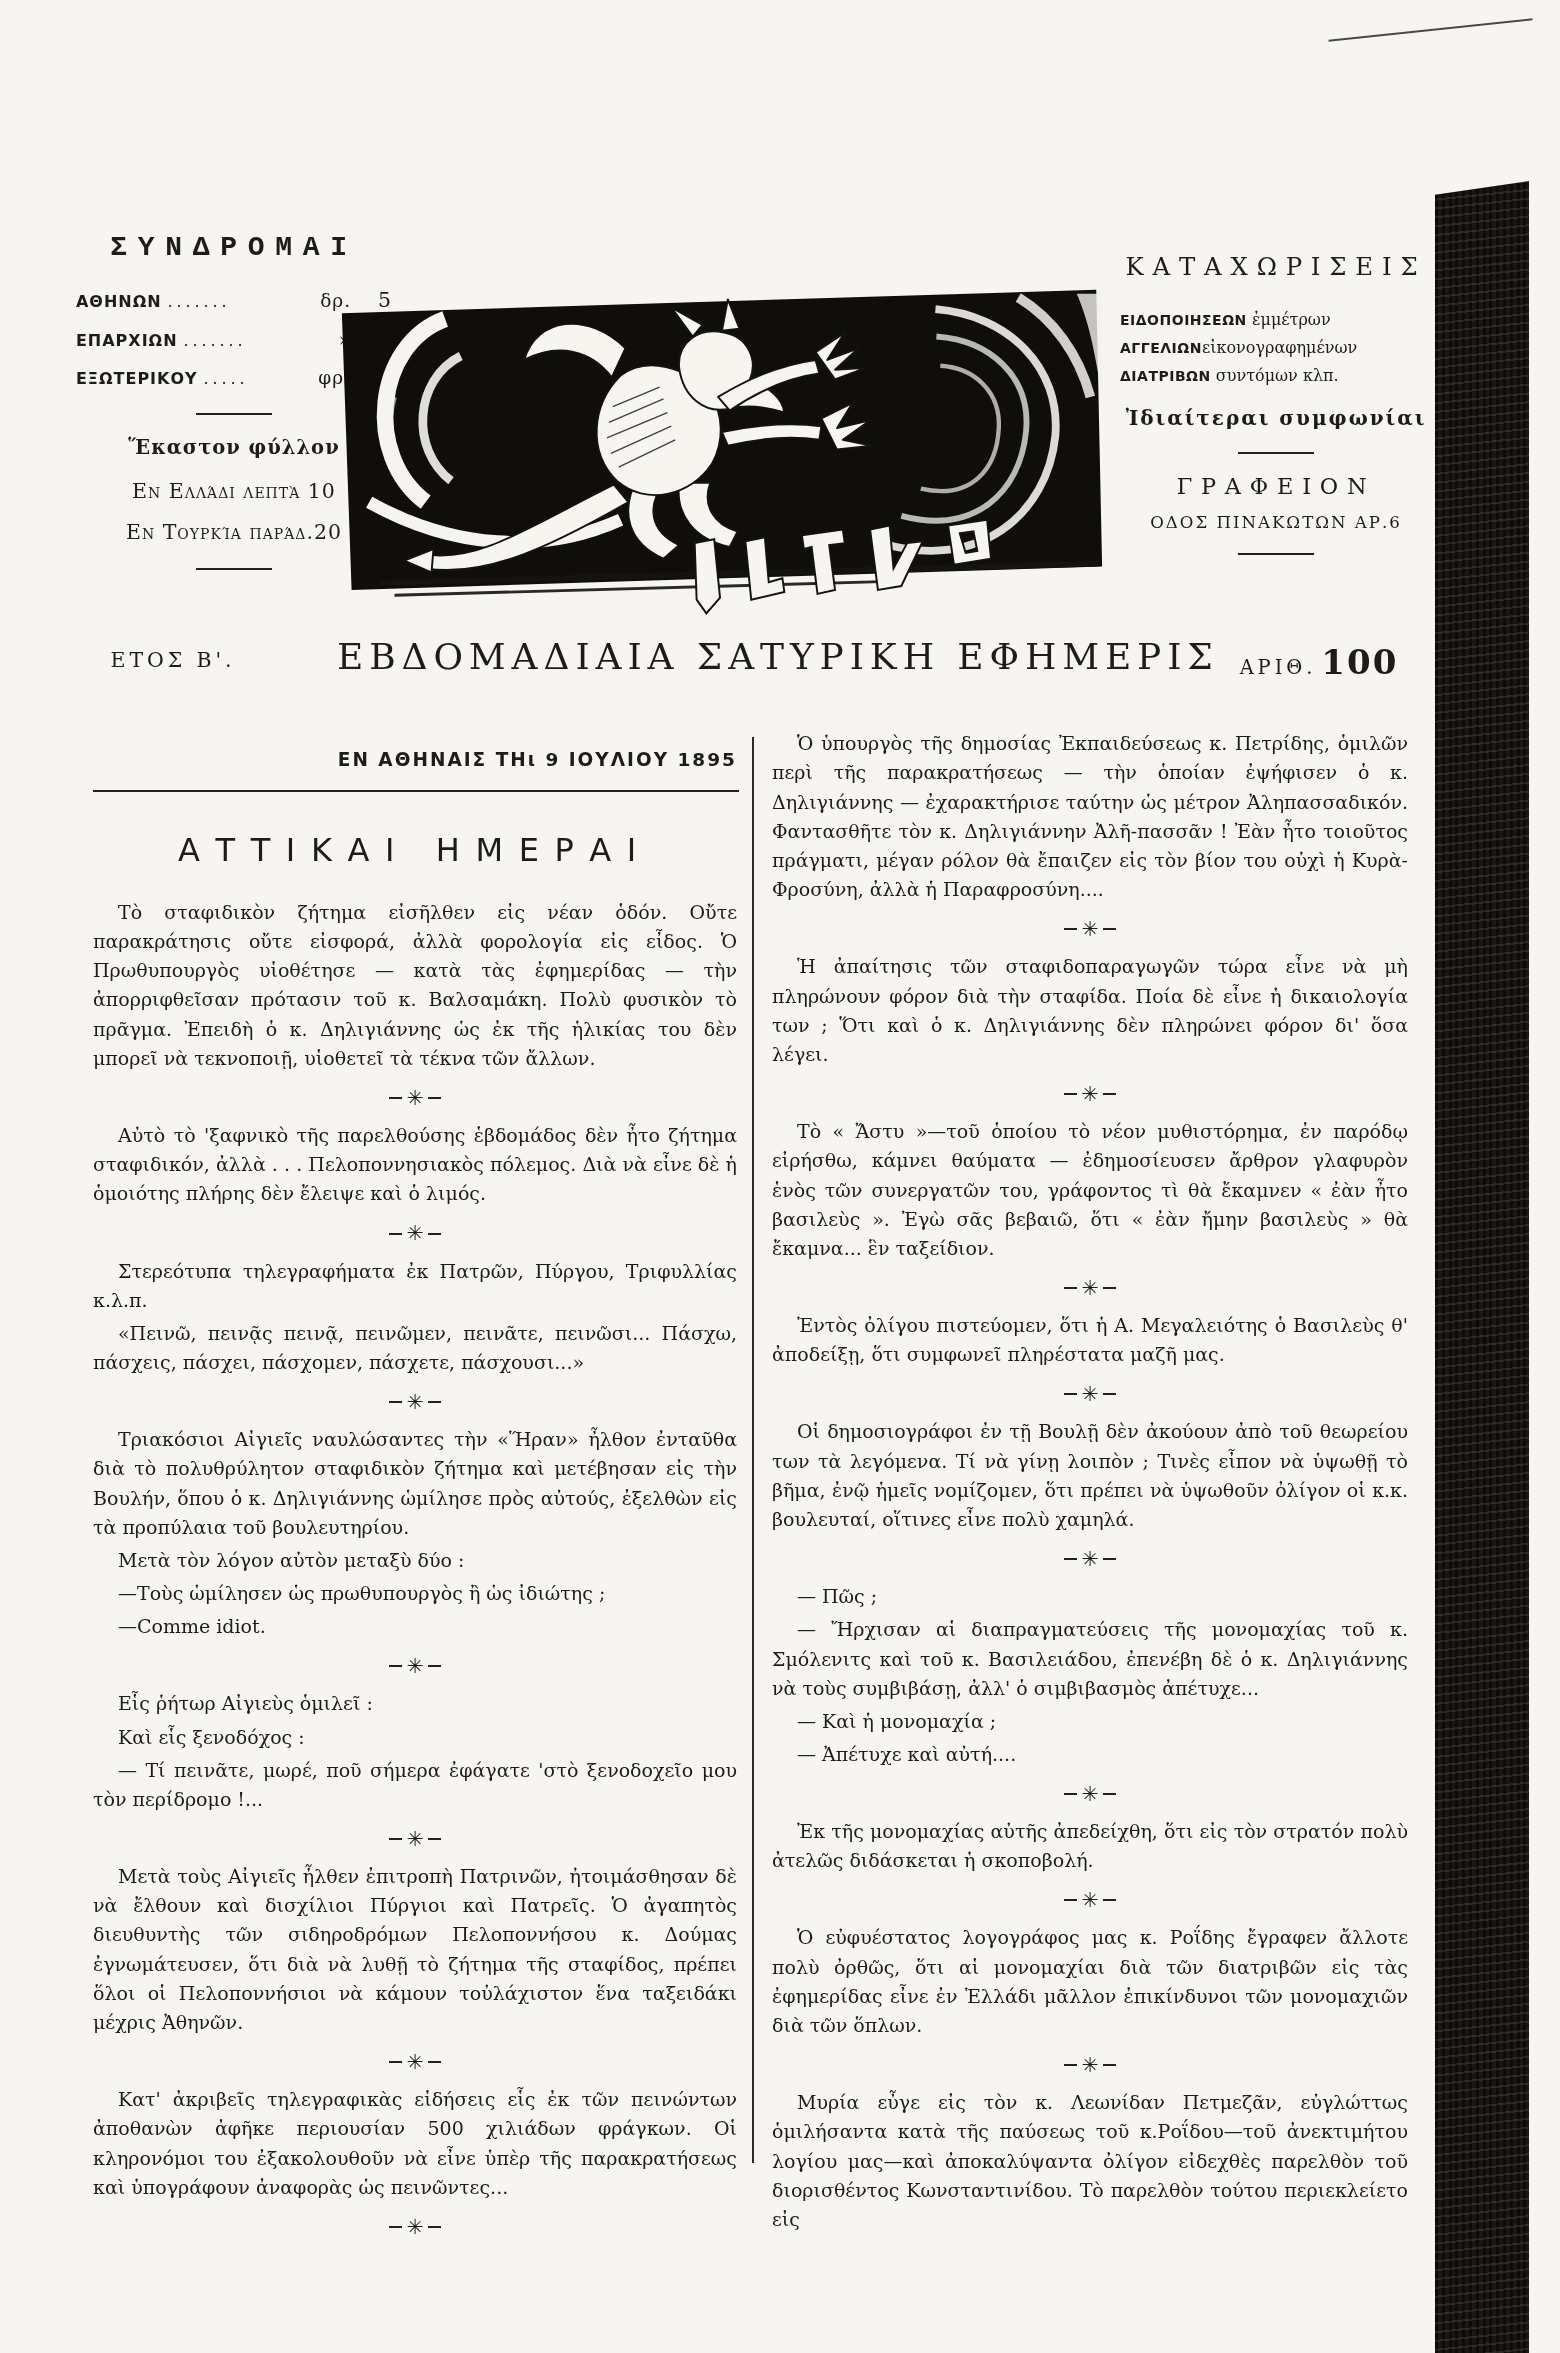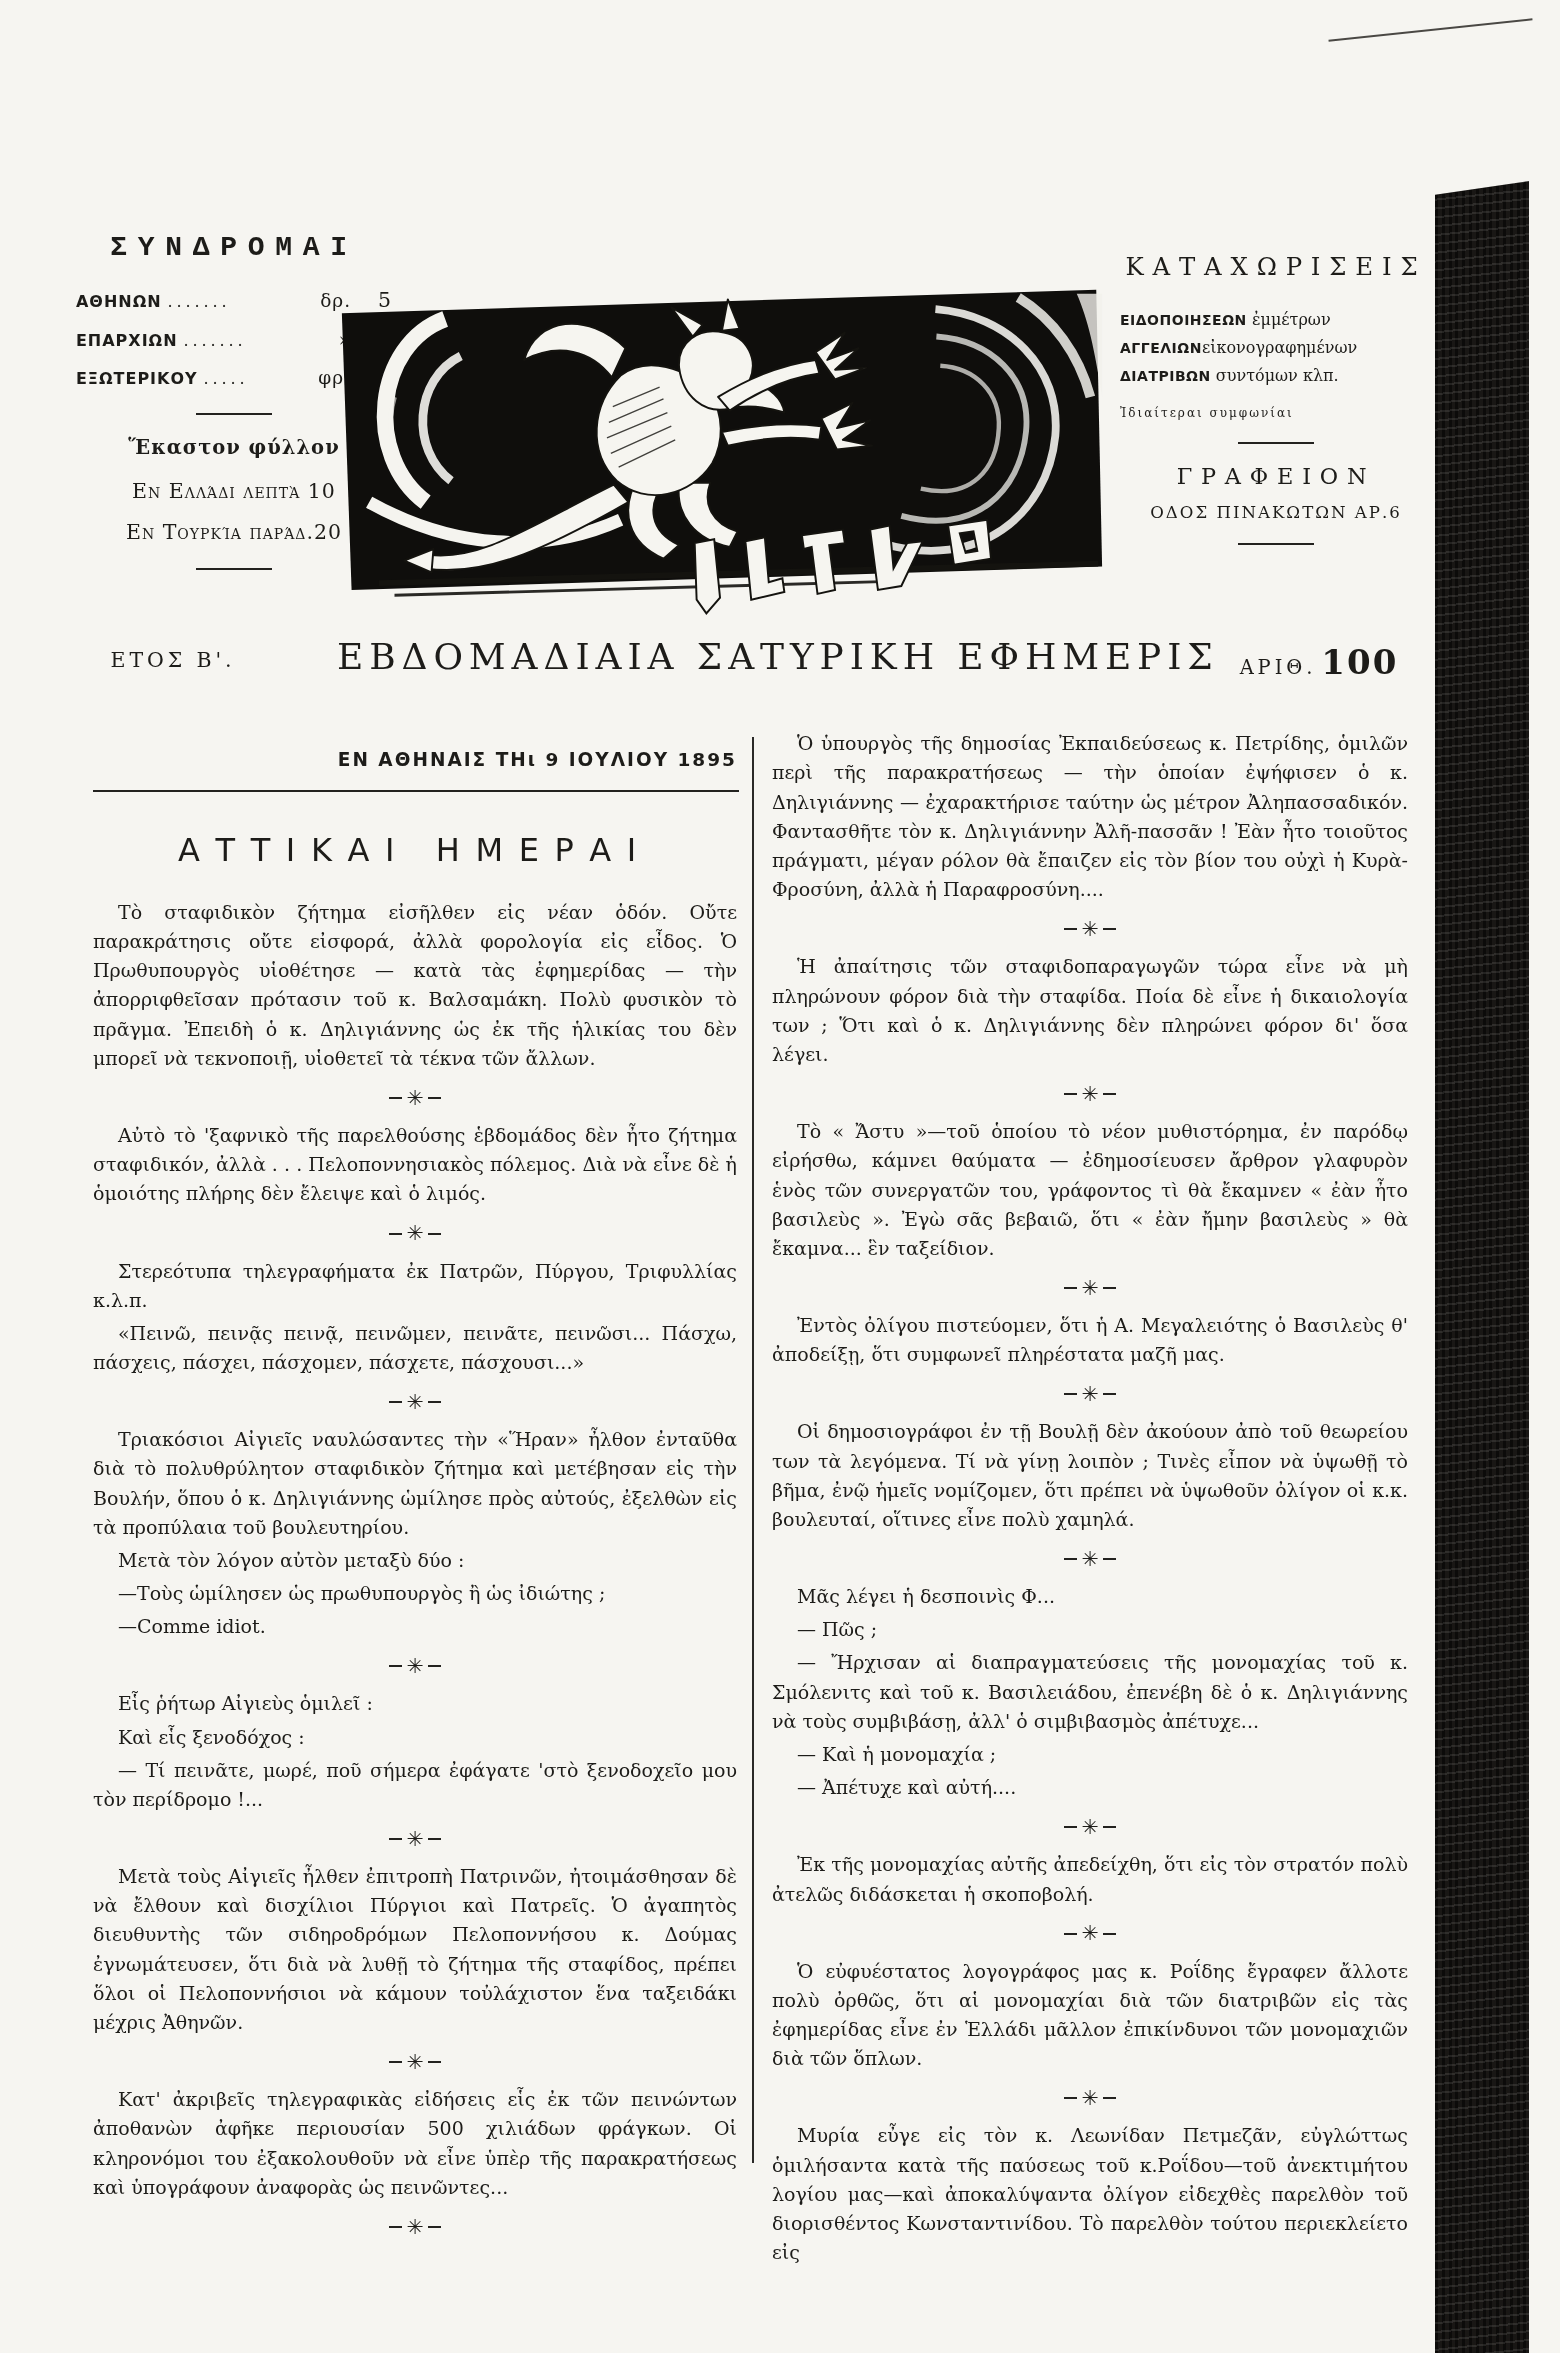--- a/index.html
+++ b/index.html
@@ -37,21 +37,21 @@
   .per-issue-title{font-weight:700;font-size:19.5px;text-align:center;margin-bottom:19.5px;letter-spacing:1px;}
   .per-issue-line{font-size:20.5px;text-align:center;margin-bottom:17.6px;font-variant:small-caps;letter-spacing:1px;}
 
   .masthead-illustration{position:absolute;left:336px;top:246px;width:770px;height:375px;}
 
   .listings-block{position:absolute;left:1120px;top:252px;width:312px;}
   .listings-title{font-size:24.4px;letter-spacing:8.8px;text-align:center;margin-bottom:29px;}
   .listing-line{margin-bottom:8.8px;white-space:nowrap;}
   .listing-line .head{font-family:"DejaVu Sans",sans-serif;font-weight:700;font-size:14px;letter-spacing:0.5px;}
   .listing-line .tail{font-size:16px;}
-  .listings-special{font-weight:400;font-size:12px;letter-spacing:2px;margin-top:21.5px;}
+  .listings-special{font-weight:700;font-size:20px;letter-spacing:2px;margin-top:21.5px;text-align:center;}
   .office-title{font-size:22.4px;letter-spacing:8.8px;text-align:center;margin-top:7.8px;}
   .office-address{font-size:16.6px;text-align:center;letter-spacing:2px;font-variant:small-caps;margin-top:13.7px;}
   .listings-block .mini-rule{margin:21.5px auto 19.5px;}
 
   
   .title-band{position:absolute;left:93px;top:636px;width:1317px;height:55px;}
   .etos{position:absolute;left:17.6px;top:11.7px;font-size:20.5px;letter-spacing:3.9px;}
   .main-title{position:absolute;left:244px;width:809px;top:0;text-align:center;
     font-size:36px;letter-spacing:5.9px;white-space:nowrap;}
   .issue{position:absolute;right:11.7px;top:5.9px;white-space:nowrap;}
@@ -285,21 +285,20 @@
       </div>
       <div class="section">
         <p class="para">Οἱ δημοσιογράφοι ἐν τῇ Βουλῇ δὲν ἀκούουν ἀπὸ τοῦ θεωρείου των τὰ λεγόμενα. Τί νὰ γίνῃ λοιπὸν ; Τινὲς εἶπον νὰ ὑψωθῇ τὸ βῆμα, ἐνῷ ἡμεῖς νομίζομεν, ὅτι πρέπει νὰ ὑψωθοῦν ὀλίγον οἱ κ.κ. βουλευταί, οἵτινες εἶνε πολὺ χαμηλά.</p>
       </div>
       <div class="star-divider">
         <span class="dash"></span>
         <span class="glyph">✳</span>
         <span class="dash"></span>
       </div>
       <div class="section">
-        <p class="para">Μᾶς λέγει ἡ δεσποινὶς Φ...</p>
         <p class="para">— Πῶς ;</p>
         <p class="para">— Ἤρχισαν αἱ διαπραγματεύσεις τῆς μονομαχίας τοῦ κ. Σμόλενιτς καὶ τοῦ κ. Βασιλειάδου, ἐπενέβη δὲ ὁ κ. Δηλιγιάννης νὰ τοὺς συμβιβάσῃ, ἀλλ' ὁ σιμβιβασμὸς ἀπέτυχε...</p>
         <p class="para">— Καὶ ἡ μονομαχία ;</p>
         <p class="para">— Ἀπέτυχε καὶ αὐτή....</p>
       </div>
       <div class="star-divider">
         <span class="dash"></span>
         <span class="glyph">✳</span>
         <span class="dash"></span>
       </div>

